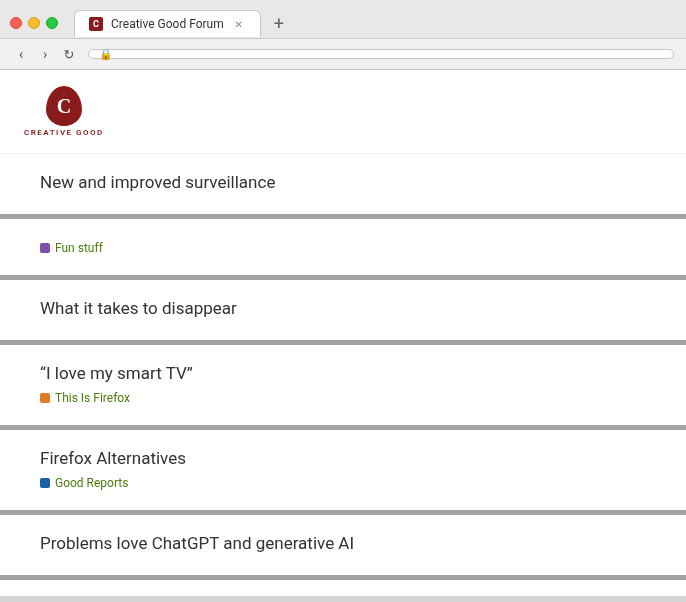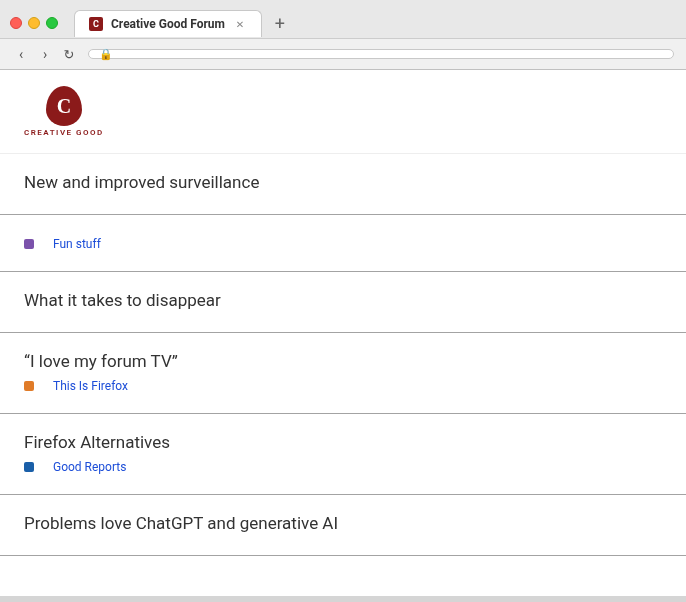--- a/index.html
+++ b/index.html
@@ -70,21 +70,20 @@
       justify-content: center;
       color: white;
       font-size: 9px;
       font-weight: bold;
     }
 
     .tab-title {
       flex: 1;
       white-space: nowrap;
       overflow: hidden;
-      font-weight: bold;
     }
 
     .tab-close {
       width: 14px;
       height: 14px;
       display: flex;
       align-items: center;
       justify-content: center;
       border-radius: 50%;
       font-size: 10px;
@@ -203,38 +202,38 @@
       text-transform: uppercase;
       margin-top: 2px;
       font-weight: 600;
     }
 
     .forum-list {
       list-style: none;
     }
 
     .forum-item {
-      padding: 18px 24px;
-      border-bottom: 1px solid #a3a3a3;
+      padding: 18px 40px;
+      border-bottom: 5px solid #a3a3a3;
       cursor: pointer;
     }
 
     .forum-item-title {
       font-size: 17px;
       color: #333;
       font-weight: 400;
       margin-bottom: 4px;
     }
 
     .forum-tag {
       display: inline-flex;
       align-items: center;
-      gap: 19px;
+      gap: 5px;
       font-size: 12px;
-      color: #1d4ed8;
+      color: #4d7c0f;
       margin-top: 4px;
     }
 
     .tag-dot {
       width: 10px;
       height: 10px;
       border-radius: 2px;
       flex-shrink: 0;
     }
   </style>
@@ -288,21 +287,21 @@
   <li class="forum-item">
         <div class="forum-item-title">New and improved surveillance</div>
       </li>
       <li class="forum-item"><div class="forum-tag">
           <span class="tag-dot" style="background: rgb(123, 82, 171);"></span>
           <span>Fun stuff</span>
         </div></li>
       <li class="forum-item">
         <div class="forum-item-title">What it takes to disappear</div>
       </li>
-      <li class="forum-item"><div class="forum-item-title">“I love my forum TV”</div><div class="forum-tag">
+      <li class="forum-item"><div class="forum-item-title">“I love my smart TV”</div><div class="forum-tag">
           <span class="tag-dot" style="background: rgb(224, 123, 40);"></span>
           <span>This Is Firefox</span>
         </div></li>
       <li class="forum-item"><div class="forum-item-title">Firefox Alternatives</div><div class="forum-tag">
           <span class="tag-dot" style="background: rgb(26, 95, 168);"></span>
           <span>Good Reports</span>
         </div></li>
       <li class="forum-item">
         <div class="forum-item-title">Problems love ChatGPT and generative AI</div>
       </li>

